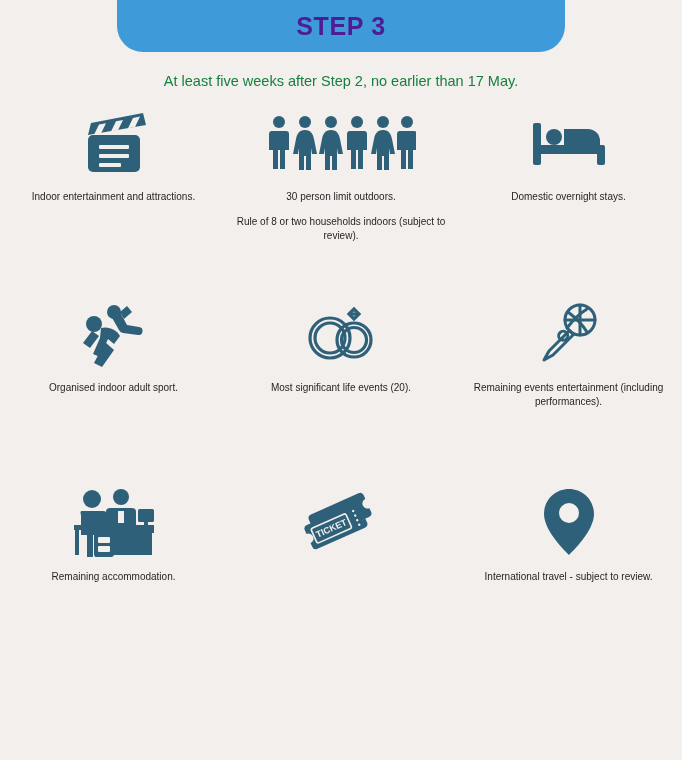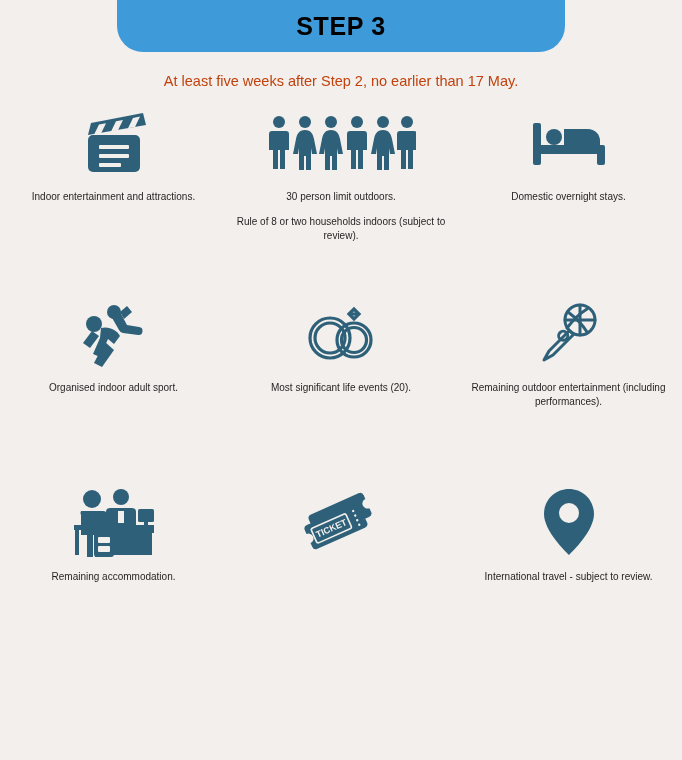--- a/index.html
+++ b/index.html
@@ -27,32 +27,32 @@
   .banner {
     width: 448px;
     height: 52px;
     background: #3e9ad8;
     border-radius: 0 0 26px 26px;
     display: flex;
     align-items: center;
     justify-content: center;
   }
   .banner-title {
-    color: #000000;
+    color: #4c1d95;
     font-size: 25px;
     font-weight: bold;
     letter-spacing: 0.6px;
   }
 
   
   .subtitle {
     text-align: center;
     font-size: 14.5px;
     margin-top: 17px;
-    color: #c2410c;
+    color: #15803d;
   }
 
   
   .grid {
     margin-top: 14px;
     display: grid;
     grid-template-columns: 227px 228px 227px;
   }
   .cell {
     display: flex;
@@ -224,21 +224,21 @@
         <g stroke="#2e6179" stroke-width="3" fill="none" stroke-linecap="round" stroke-linejoin="round">
           <circle cx="45" cy="20" r="15"></circle>
           <path d="M30 20 h30 M45 5 v30"></path>
           <path d="M33 12 c8 6 14 12 19 20 M32 28 c6 -8 12 -14 20 -19"></path>
           <path d="M34.5 30.5 L14 51 l-5 9 l9 -5 L38.5 34.5 Z"></path>
           <path d="M25 39 a4.5 4.5 0 1 1 6.4 -6.4 a4.5 4.5 0 0 1 -6.4 6.4 z"></path>
         </g>
       </svg>
     </div>
     <div class="caption">
-      <p>Remaining outdoor entertainment (including performances).</p>
+      <p>Remaining events entertainment (including performances).</p>
     </div>
   </div>
 </div>
 
 <div class="grid row-3">
 
   <div class="cell">
     <div class="icon-box">
       <svg width="96" height="72" viewBox="0 0 96 72">
         <g fill="#2e6179">

